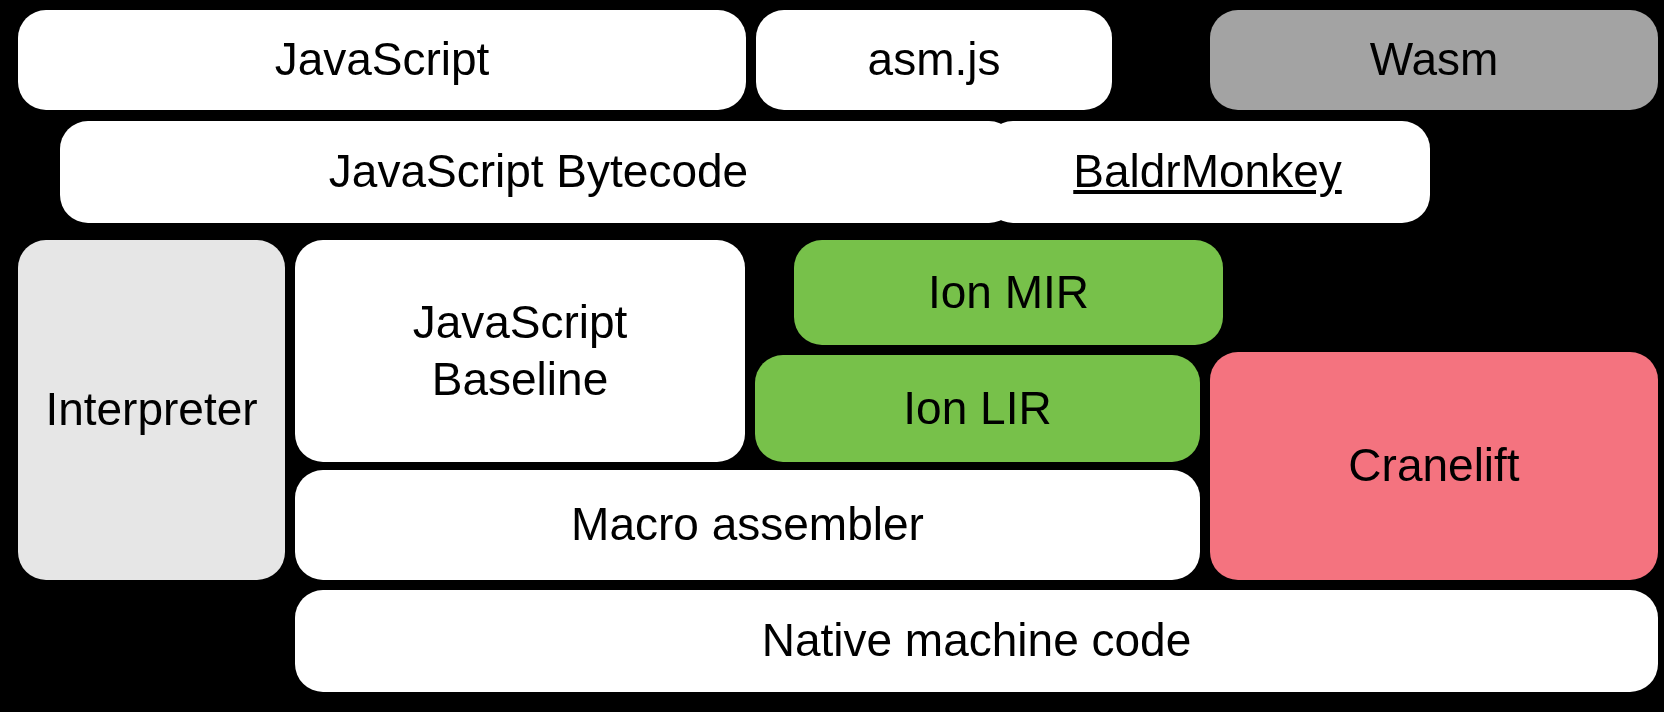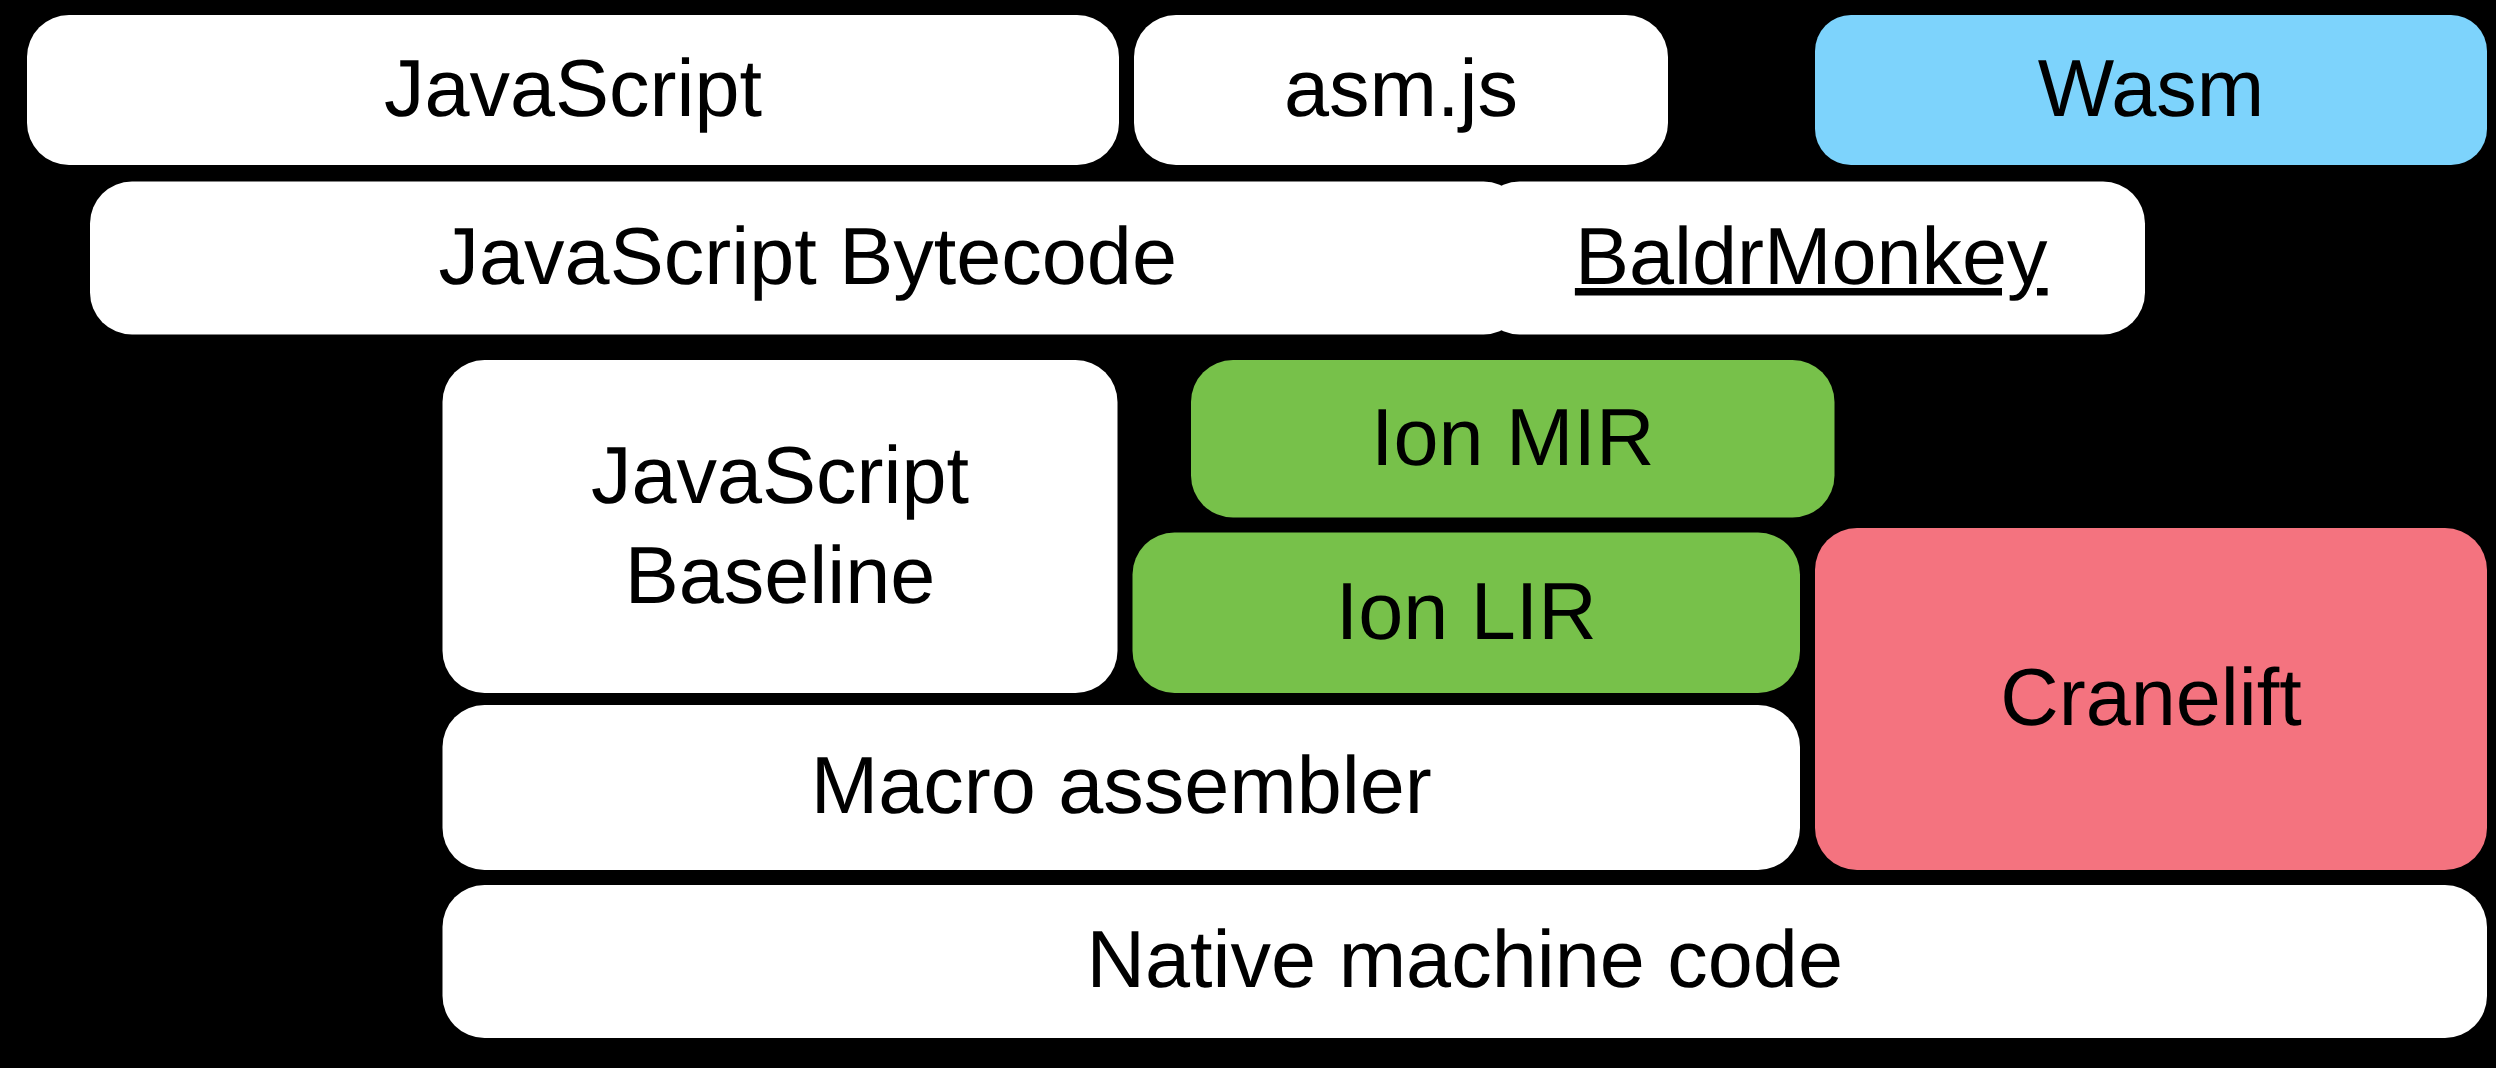--- a/index.html
+++ b/index.html
@@ -19,21 +19,21 @@
   }
   .node {
     position: absolute;
     background: #ffffff;
     border-radius: 28px;
     display: flex;
     align-items: center;
     justify-content: center;
     text-align: center;
     color: #000000;
-    font-size: 54px;
+    font-size: 46px;
     line-height: 1.25;
   }
   .node .label {
     display: block;
     text-align: center;
   }
   .wrap-narrow .label {
     max-width: 290px; 
   }
 </style>
@@ -43,32 +43,35 @@
 <div class="canvas" style="background-color: rgb(0, 0, 0);">
 
   <div class="node" style="left: 18px; top: 10px; width: 728px; height: 100px; background-color: rgb(255, 255, 255);">
     <span class="label">JavaScript</span>
   </div>
 
   <div class="node" style="left: 756px; top: 10px; width: 356px; height: 100px; background-color: rgb(255, 255, 255);">
     <span class="label">asm.js</span>
   </div>
 
-  <div class="node" style="left: 1210px; top: 10px; width: 448px; height: 100px; background-color: #7dd3fc; border-radius: 24px;">
+  <div class="node" style="left: 1210px; top: 10px; width: 448px; height: 100px; background-color: #a3a3a3;">
     <span class="label">Wasm</span>
   </div>
 
   <div class="node" style="left: 18px; top: 121px; width: 957px; height: 102px; background-color: rgb(255, 255, 255); margin-left: 42px;">
     <span class="label">JavaScript Bytecode</span>
   </div>
 
   <div class="node" style="left: 985px; top: 121px; width: 445px; height: 102px; background-color: rgb(255, 255, 255); text-decoration: underline;">
     <span class="label">BaldrMonkey</span>
   </div>
 
+  <div class="node" style="left: 18px; top: 240px; width: 267px; height: 340px; background-color: rgb(230, 230, 230);">
+    <span class="label">Interpreter</span>
+  </div>
 
   <div class="node wrap-narrow" style="left: 295px; top: 240px; width: 450px; height: 222px; background-color: rgb(255, 255, 255);">
     <span class="label">JavaScript Baseline</span>
   </div>
 
   <div class="node" style="left: 794px; top: 240px; width: 429px; height: 105px; background-color: rgb(119, 193, 74);">
     <span class="label">Ion MIR</span>
   </div>
 
   <div class="node" style="left: 755px; top: 355px; width: 445px; height: 107px; background-color: rgb(119, 193, 74);">

